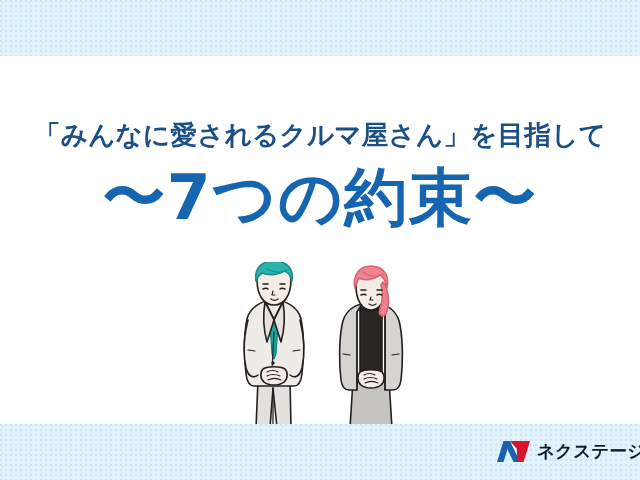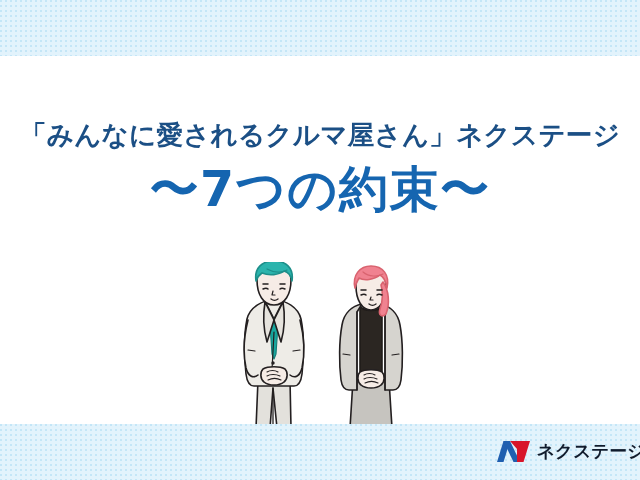--- a/index.html
+++ b/index.html
@@ -56,21 +56,21 @@
     font-weight: bold;
     color: #1b4f85;
     letter-spacing: 0.3px;
     line-height: 1.25;
     white-space: nowrap;
   }
   #headline-line2 {
     display: block;
     margin-top: 12px;
     font-family: "DejaVu Sans", "Liberation Sans", sans-serif;
-    font-size: 49px;
+    font-size: 63px;
     font-weight: bold;
     color: #1565b0;
     letter-spacing: 1.5px;
     line-height: 1.1;
     white-space: nowrap;
   }
 
   
   #illustration {
     position: absolute;
@@ -103,21 +103,21 @@
   }
 </style>
 </head>
 <body>
 
 <div id="slide">
 
   <div id="band-top" class="dot-band"></div>
 
   <div id="headline-block">
-    <span id="headline-line1">「みんなに愛されるクルマ屋さん」ネクステージ</span>
+    <span id="headline-line1">「みんなに愛されるクルマ屋さん」を目指して</span>
     <span id="headline-line2">〜7つの約束〜</span>
   </div>
 
   <div id="illustration">
     <svg width="188" height="168" viewBox="0 0 188 168" xmlns="http://www.w3.org/2000/svg">
       <g fill="none" stroke="#231f20" stroke-width="1.6" stroke-linecap="round" stroke-linejoin="round">
 
         <g>
 
           <path d="M22 118 L20 166 L34 166 L37 126 L41 166 L55 166 L54 118 Z" fill="#e3e1dc"></path>

